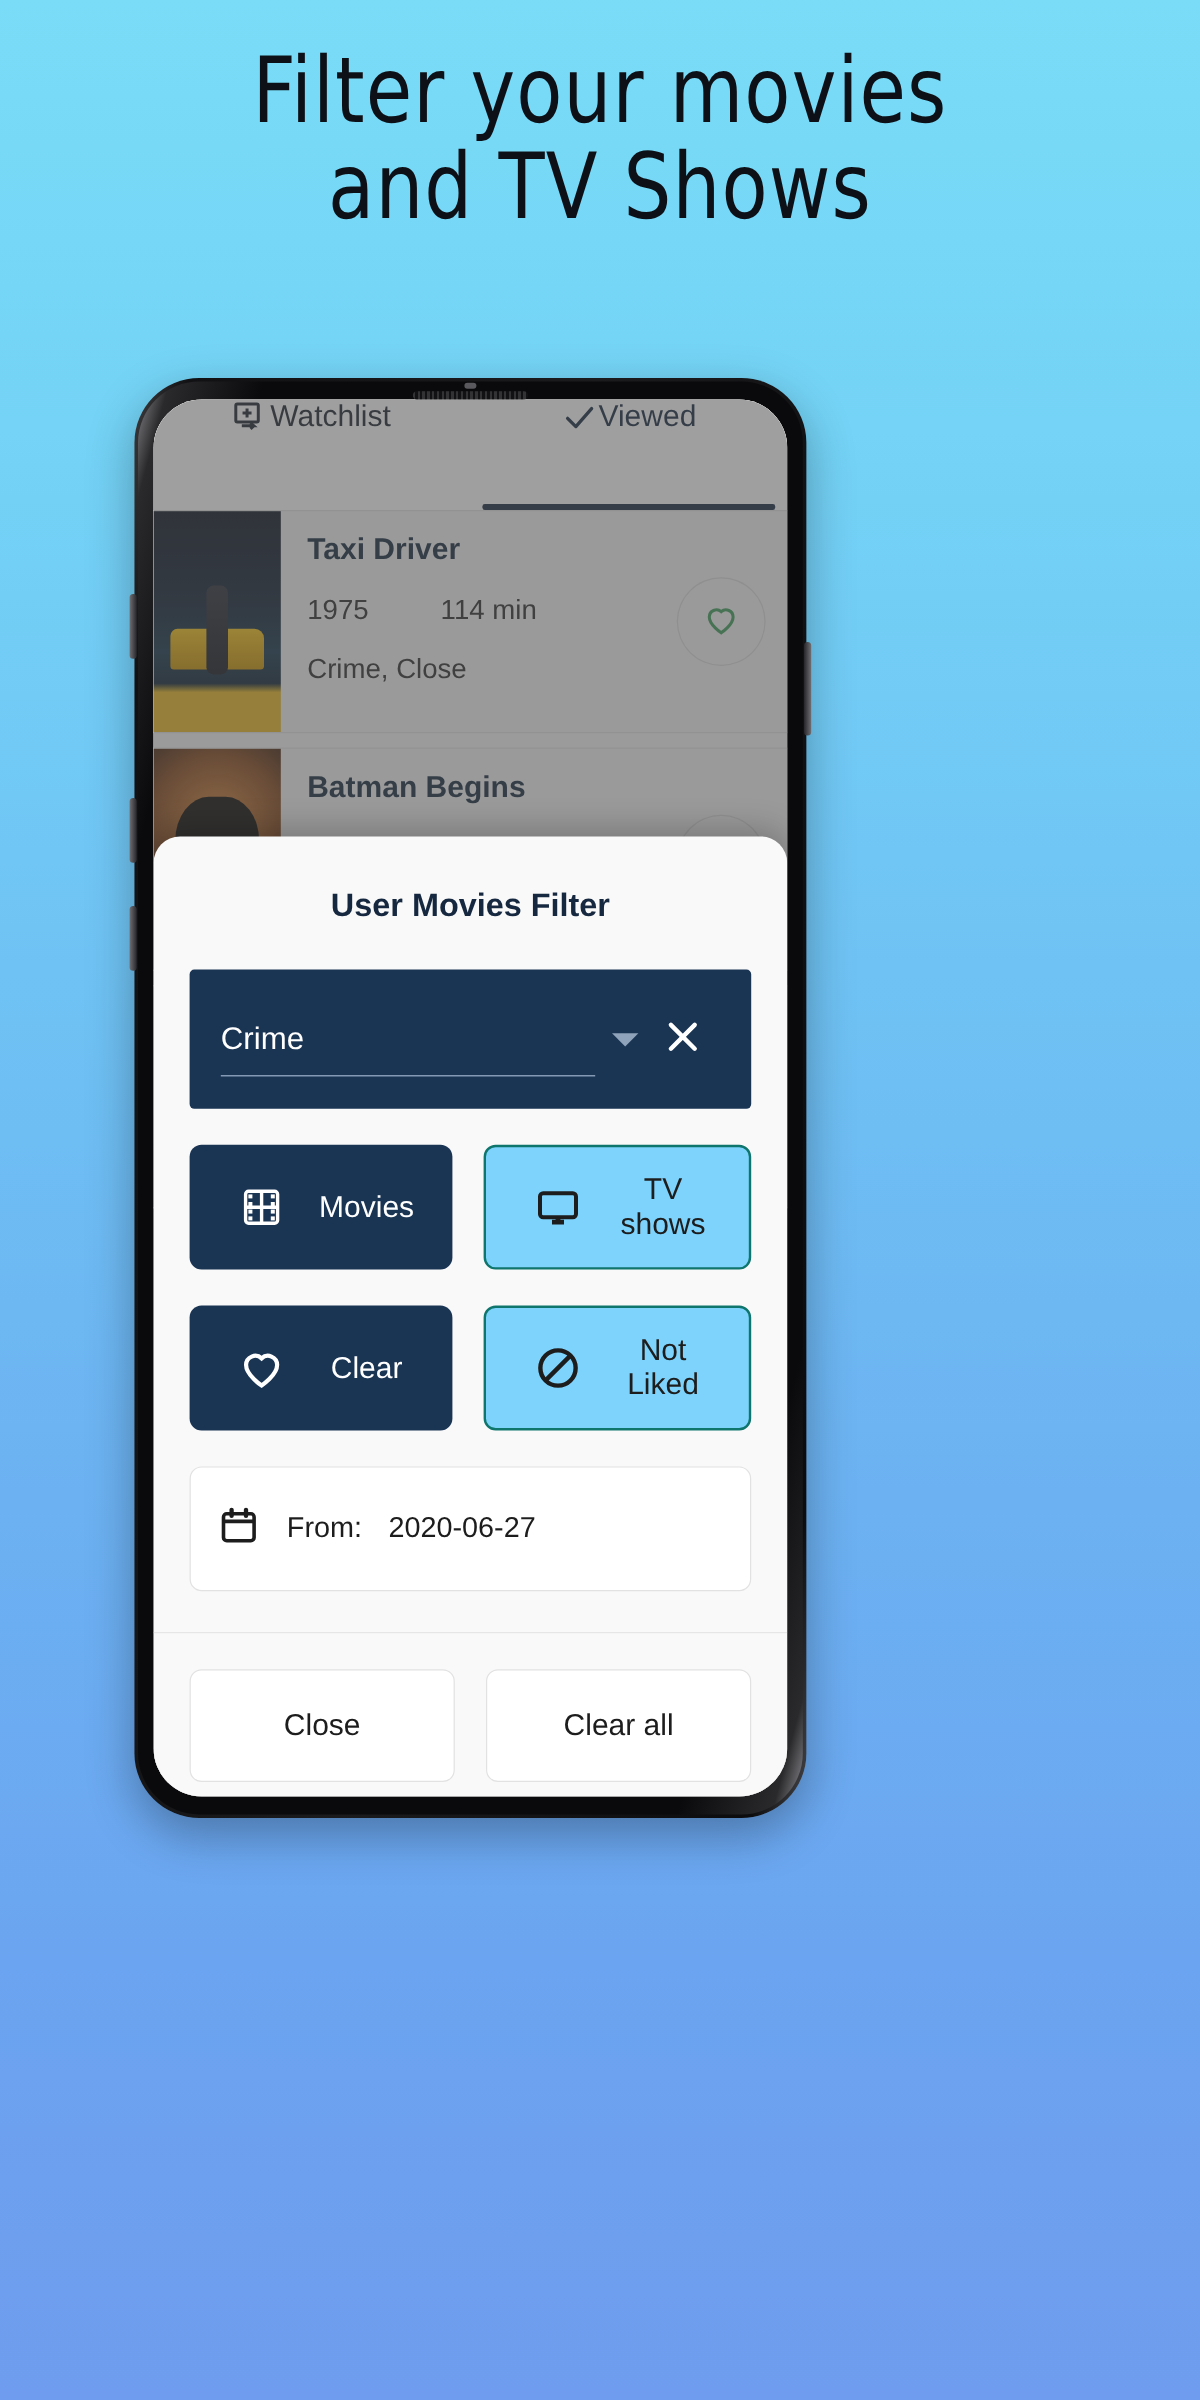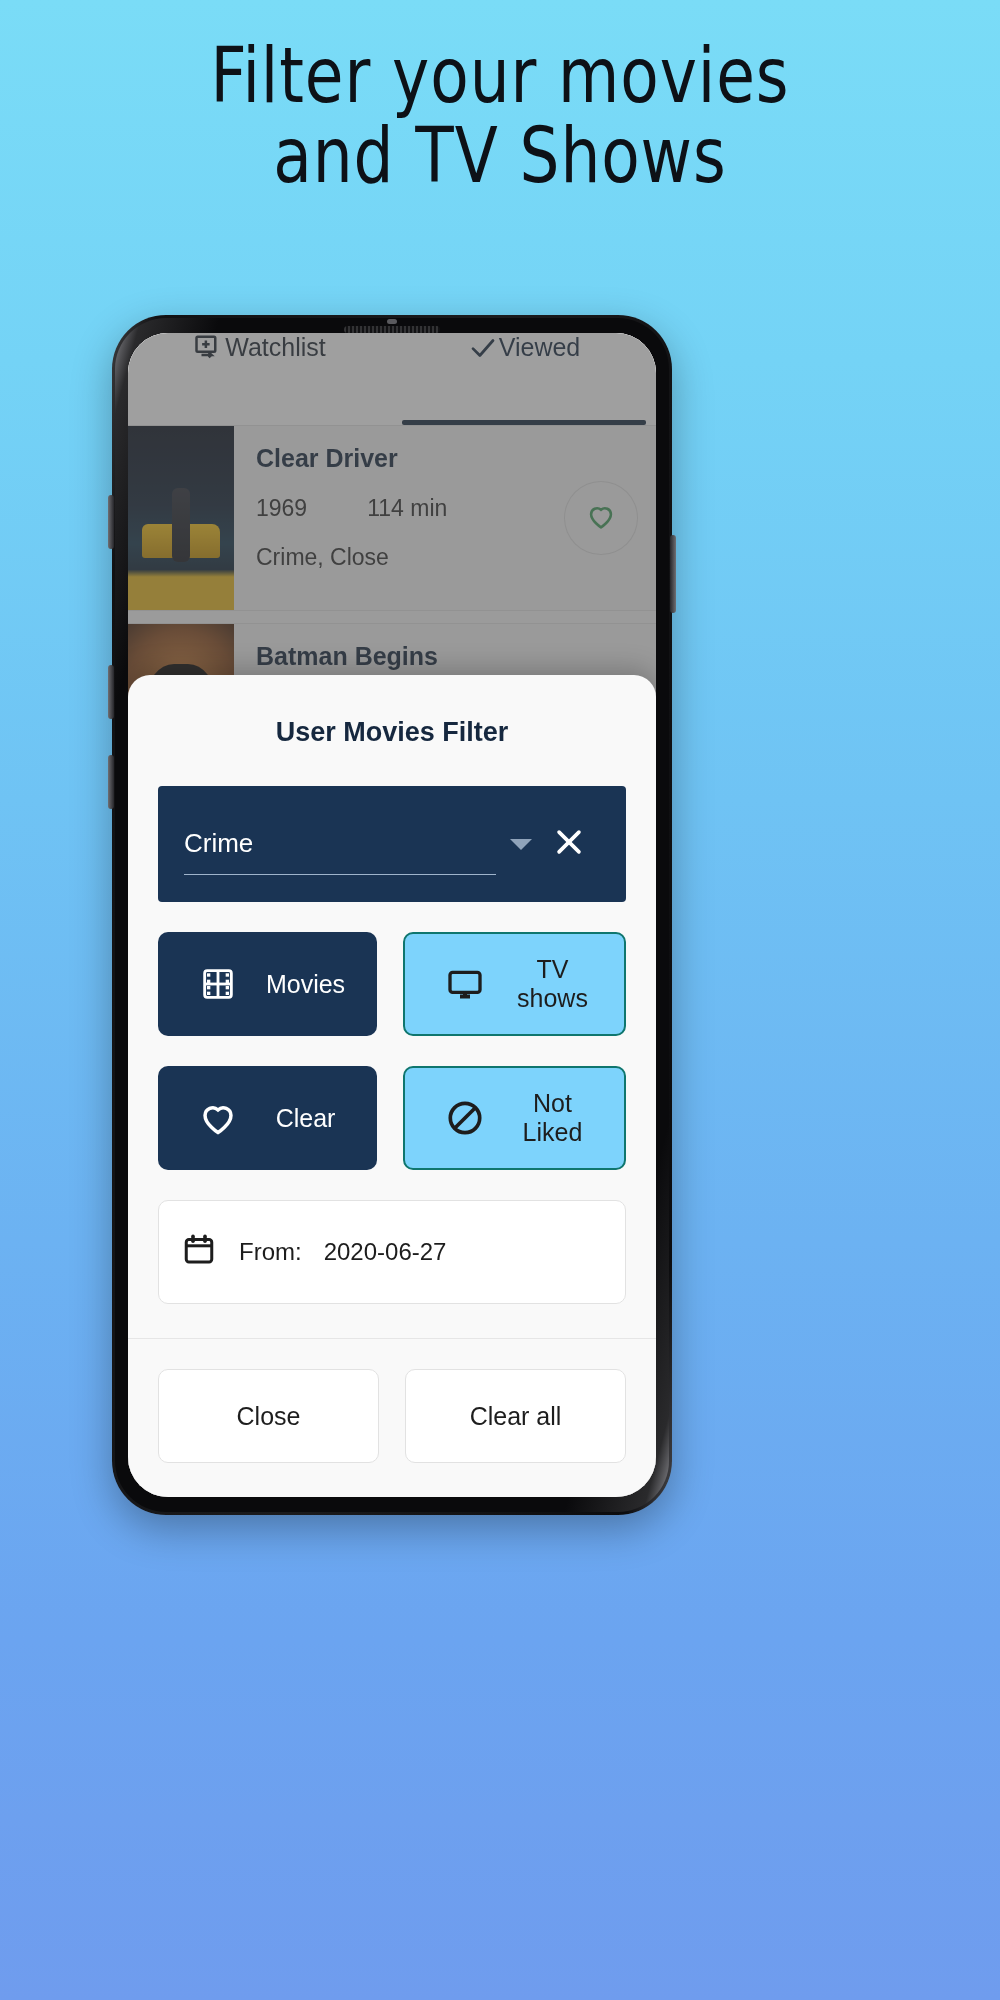--- a/index.html
+++ b/index.html
@@ -99,21 +99,21 @@
   .heart-wrap { width:110px; display:flex; align-items:center; justify-content:center; }
   .heart-btn { width:74px; height:74px; border-radius:50%;
     border:1px solid rgba(0,0,0,0.10); display:flex; align-items:center; justify-content:center;
     background:rgba(255,255,255,0.10); }
 
   
   .sheet {
     position:absolute; left:0; right:0; bottom:0; z-index:10;
     background:#f9f9f9; border-radius:22px 22px 0 0;
     box-shadow:0 -6px 26px rgba(0,0,0,0.22);
-    padding:0 0 34px 0;
+    padding:0 0 12px 0;
   }
   .sheet-title { text-align:center; font-size:27px; font-weight:bold; color:#16283f;
     padding:42px 0 38px; }
   .pad { padding:0 30px; }
 
   .dropdown {
     background:#1a3454; border-radius:4px; height:116px;
     display:flex; align-items:center; padding:0 26px; position:relative;
   }
   .dd-field { flex:1; border-bottom:1.5px solid #9fb4cc; height:62px;
@@ -188,23 +188,23 @@
           </span>
           <span class="tab-label">Viewed</span>
         </div>
       </div>
 
       <div class="list">
 
         <div class="row">
           <div class="poster p-taxi"></div>
           <div class="meta">
-            <div class="m-title">Clear Driver</div>
+            <div class="m-title">Taxi Driver</div>
             <div class="m-line">
-              <span>1969</span>
+              <span>1975</span>
               <span>114 min</span>
             </div>
             <div class="m-genre">Crime, Close</div>
           </div>
           <div class="heart-wrap">
             <div class="heart-btn">
               <span>
                 <svg width="34" height="34" viewBox="0 0 24 24" fill="none" stroke="#3f9c5a" stroke-width="1.8">
                   <path d="M12 20s-7-4.6-7-9.3A4.2 4.2 0 0 1 12 7.6 4.2 4.2 0 0 1 19 10.7C19 15.4 12 20 12 20z"></path>
                 </svg>

